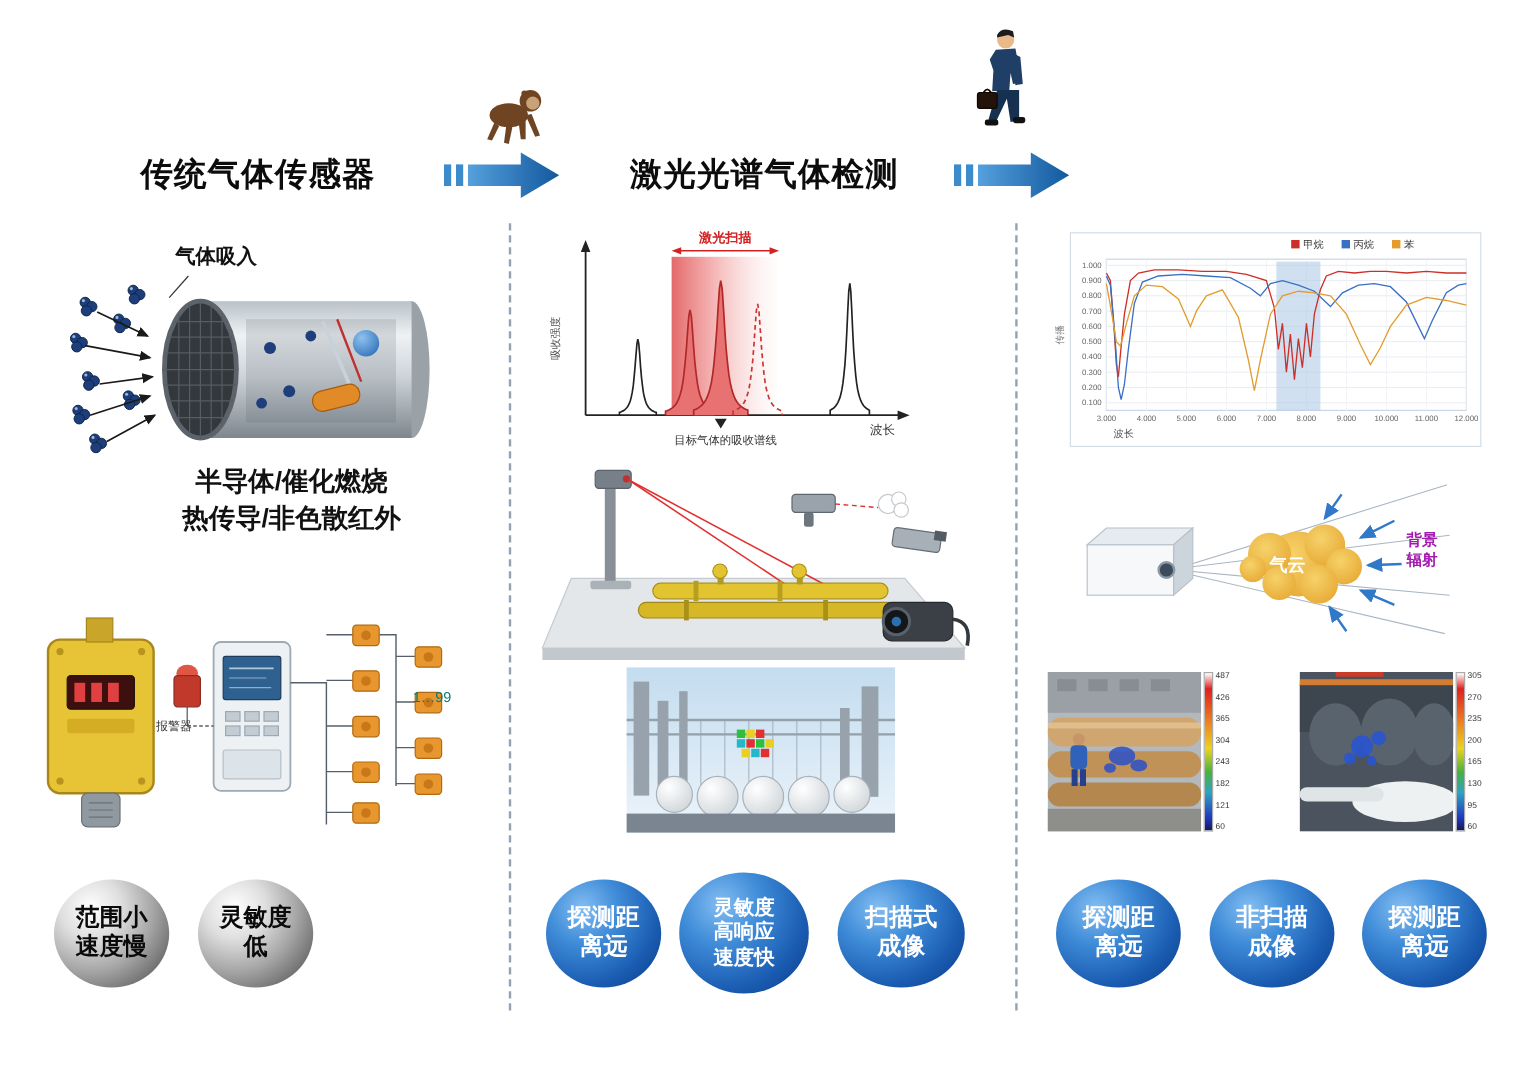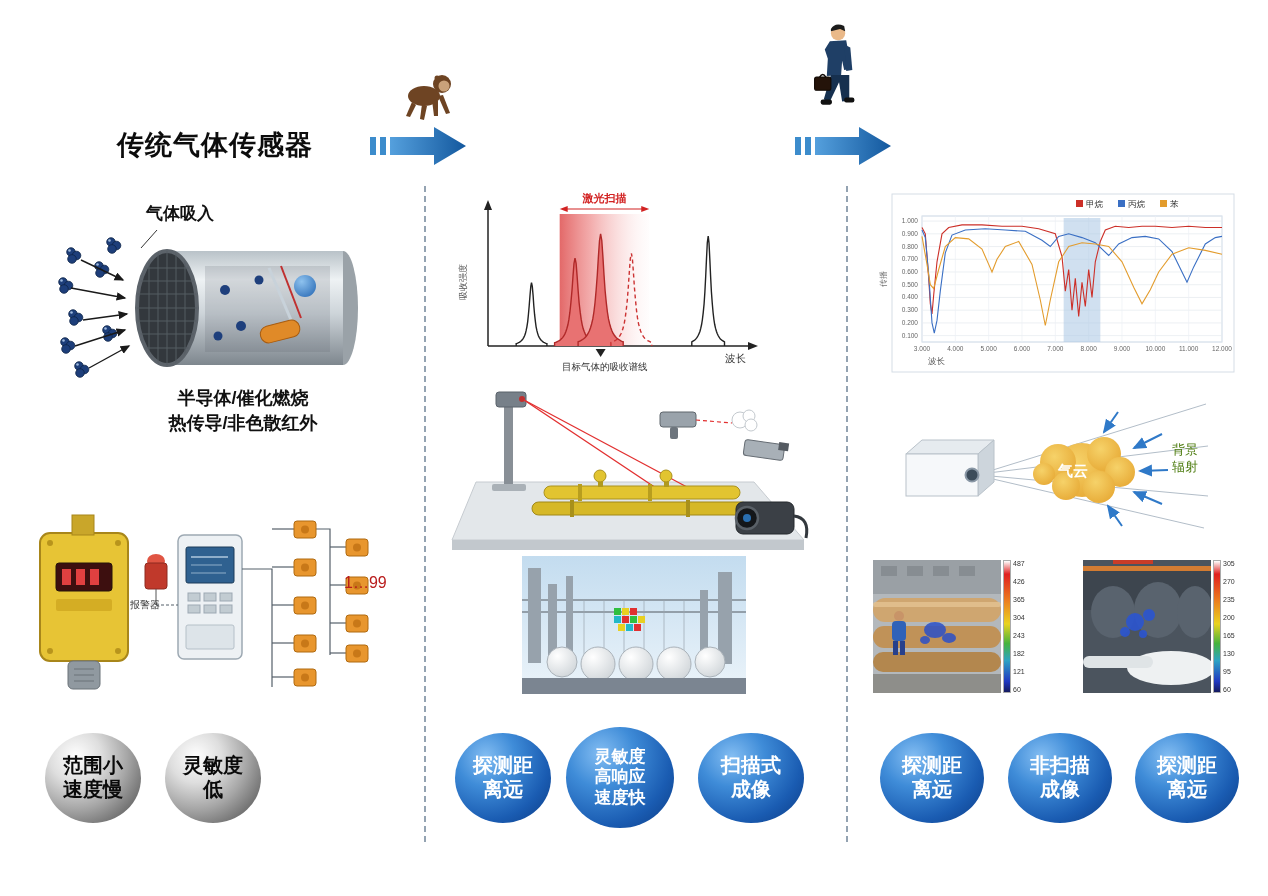--- a/index.html
+++ b/index.html
@@ -17,20 +17,21 @@
 .cbar{width:8px;background:linear-gradient(to bottom,#ffffff 0%,#e01f1f 10%,#ec7d1f 30%,#ead31f 48%,#46b33e 63%,#2da3c4 76%,#2038c0 92%,#141a5e 100%);border:1px solid #aaa}
 .cticks{display:flex;flex-direction:column;justify-content:space-between;font-size:7px;color:#333;line-height:1}
 svg text{font-family:"Liberation Sans","DejaVu Sans",sans-serif}
 </style>
 </head>
 <body>
 
 <div id="canvas">
 
   <div class="hdr" style="left:108px;top:127px;width:214px">传统气体传感器</div>
+  <div class="hdr" style="left:516px;top:127px;width:242px">激光光谱气体检测</div>
 
   <svg style="position:absolute;left:394px;top:66px" width="64" height="56" viewBox="0 0 64 56">
     <g fill="#6e4423">
       <ellipse cx="30" cy="30" rx="16" ry="10"></ellipse>
       <circle cx="48" cy="18" r="9"></circle>
       <path d="M18,36 l-6,14 4,1 6,-12 z"></path>
       <path d="M28,38 l-2,15 4,1 3,-14 z"></path>
       <path d="M38,34 l2,16 4,0 0,-15 z"></path>
       <path d="M44,30 l8,18 4,-1 -7,-18 z"></path>
     </g>
@@ -179,21 +180,21 @@
     </g>
     <g stroke="#1a1a1a" stroke-width="1.4">
       <line x1="26" y1="32" x2="68" y2="52" marker-end="url(#ah)"></line>
       <line x1="16" y1="60" x2="70" y2="70" marker-end="url(#ah)"></line>
       <line x1="28" y1="92" x2="72" y2="86" marker-end="url(#ah)"></line>
       <line x1="20" y1="118" x2="70" y2="102" marker-end="url(#ah)"></line>
       <line x1="34" y1="140" x2="74" y2="118" marker-end="url(#ah)"></line>
     </g>
   </svg>
 
-  <div class="lbl pre" style="left:118px;top:386px;width:250px;text-align:center;font-size:18px;font-weight:600;line-height:1.4">半导体/催化燃烧
+  <div class="lbl pre" style="left:118px;top:386px;width:250px;text-align:center;font-size:22px;font-weight:600;line-height:1.4">半导体/催化燃烧
 热传导/非色散红外</div>
 
   <svg style="position:absolute;left:28px;top:505px" width="385" height="200" viewBox="0 0 385 200">
     <g>
       <rect x="12" y="28" width="88" height="128" rx="10" fill="#e7c435" stroke="#a8861a" stroke-width="2"></rect>
       <circle cx="22" cy="38" r="3" fill="#b8941c"></circle>
         <circle cx="90" cy="38" r="3" fill="#b8941c"></circle>
       <circle cx="22" cy="146" r="3" fill="#b8941c"></circle>
         <circle cx="90" cy="146" r="3" fill="#b8941c"></circle>
       <rect x="44" y="10" width="22" height="20" fill="#c9a62a" stroke="#a8861a"></rect>
@@ -274,21 +275,21 @@
           <circle cx="11" cy="8.5" r="4" fill="#c87818"></circle>
         </g>
       <g transform="translate(318,140)">
           <rect width="22" height="17" rx="3" fill="#e8962e" stroke="#b06a10"></rect>
           <circle cx="11" cy="8.5" r="4" fill="#c87818"></circle>
         </g>
     </g>
   </svg>
 
   <div class="lbl" style="left:130px;top:598px;font-size:10px;color:#333">报警器</div>
-  <div class="lbl" style="left:344px;top:574px;width:48px;font-size:16px;color:#b91c1c">1…99</div>
+  <div class="lbl" style="left:344px;top:574px;width:48px;font-size:12px;color:#0f766e">1…99</div>
 
   <div class="bubble gray" style="left:45px;top:733px;width:96px;height:90px">范围小
 速度慢</div>
   <div class="bubble gray" style="left:165px;top:733px;width:96px;height:90px">灵敏度
 低</div>
 
   <svg id="spectrumChart" style="position:absolute;left:452px;top:190px" width="312" height="200" viewBox="0 0 312 200">
     <defs>
       <linearGradient id="scanGrad" x1="0" y1="0" x2="1" y2="0">
         <stop offset="0" stop-color="#e05858" stop-opacity="0.9"></stop>
@@ -513,21 +514,21 @@
     </g>
     <g stroke="#2f79c8" stroke-width="2">
       <line x1="266" y1="40" x2="238" y2="54" marker-end="url(#bah)"></line>
       <line x1="272" y1="76" x2="244" y2="77" marker-end="url(#bah)"></line>
       <line x1="266" y1="110" x2="238" y2="98" marker-end="url(#bah)"></line>
       <line x1="222" y1="18" x2="208" y2="38" marker-end="url(#bah)"></line>
       <line x1="226" y1="132" x2="212" y2="112" marker-end="url(#bah)"></line>
     </g>
   </svg>
   <div class="lbl" style="left:1058px;top:462px;width:48px;text-align:left;color:#fff;font-weight:bold;font-size:15px">气云</div>
-  <div class="lbl pre" style="left:1172px;top:442px;width:34px;color:#4d7c0f;font-weight:normal;font-size:13px;line-height:1.3">背景
+  <div class="lbl pre" style="left:1172px;top:442px;width:34px;color:#a21caf;font-weight:bold;font-size:13px;line-height:1.3">背景
 辐射</div>
 
   <div class="thermal" style="left:873px;top:560px;height:133px">
     <svg width="128" height="133" viewBox="0 0 128 133">
       <rect width="128" height="133" fill="#b3b8bc"></rect>
       <rect width="128" height="34" fill="#9aa0a5"></rect>
       <g fill="#878d92">
           <rect x="8" y="6" width="16" height="10"></rect>
           <rect x="34" y="6" width="16" height="10"></rect>
           <rect x="60" y="6" width="16" height="10"></rect>

